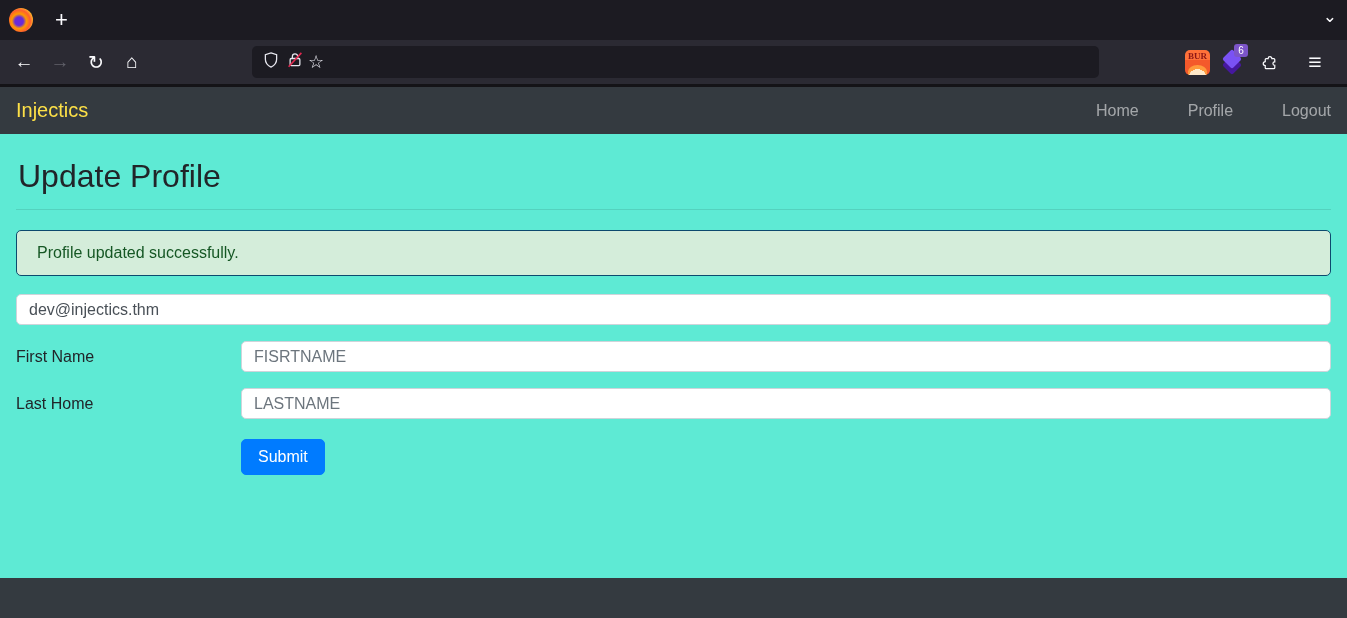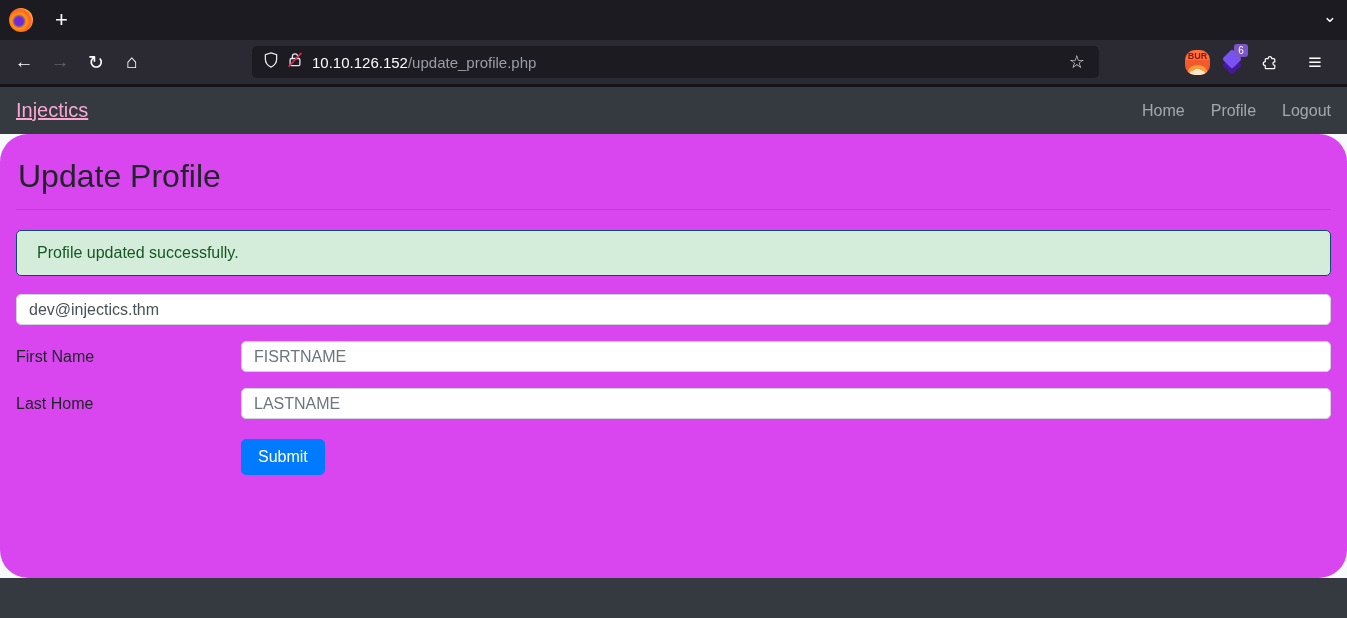--- a/index.html
+++ b/index.html
@@ -23,46 +23,46 @@
   .tb-icon.disabled { color:#62626b; }
   .urlbar { margin-left:100px; width:847px; height:32px; background:#1c1b22; border-radius:5px;
     display:flex; align-items:center; padding:0 10px; color:#fbfbfe; }
   .urlbar .sep { width:6px; }
   .url-text { font-size:15px; margin-left:8px; flex:1; white-space:nowrap; overflow:hidden; }
   .url-host { color:#fbfbfe; }
   .url-path { color:#9c9ca7; }
   .star-icon { color:#e8e8ef; font-size:18px; padding:0 4px; cursor:default; }
   .right-icons { margin-left:auto; display:flex; align-items:center; gap:9px; padding-right:4px; }
 
-  .ext-foxy { width:25px; height:25px; border-radius:10px; position:relative; overflow:hidden;
-    background:linear-gradient(#ff7139 0 40%, #f4592b 40% 100%); cursor:default; }
+  .ext-foxy { width:25px; height:25px; border-radius:5px; position:relative; overflow:hidden;
+    background:linear-gradient(#ff7139 0 40%, #f4592b 40% 100%); cursor:default;font-family:Liberation Serif, serif; }
   .ext-foxy .foxy-label { position:absolute; top:1px; left:0; right:0; text-align:center;
     font-size:9px; font-weight:bold; color:#8c1616; letter-spacing:0; }
   .ext-foxy::after { content:""; position:absolute; bottom:-3px; left:3px; width:19px; height:13px;
     border-radius:50% 50% 0 0; background:radial-gradient(circle at 50% 100%, #ffe9c9 0 55%, #ff9a3c 56% 100%); }
 
   .ext-layers { width:26px; height:26px; position:relative; cursor:default; }
   .ext-layers .diamond { position:absolute; left:6px; width:14px; height:14px; transform:rotate(45deg); border-radius:2px; }
   .ext-layers .d1 { top:3px; background:#7a52f4; }
   .ext-layers .d2 { top:9px; background:#46189e; }
   .ext-badge { position:absolute; top:-5px; right:-3px; min-width:14px; height:13px; background:#7c55c8;
     color:#fff; font-size:10px; line-height:13px; text-align:center; border-radius:3px; padding:0 2px; }
 
   .puzzle-icon svg { display:block; }
   .menu-icon { font-size:23px; }
 
   .chrome-gap { height:3px; background:#141317; flex:0 0 auto; }
 
   
   .site-nav { height:47px; background:#343a40; display:flex; align-items:center; padding:0 16px; flex:0 0 auto; }
-  .brand { color:#f9a8d4; font-size:20px; cursor:pointer;text-decoration:underline; }
+  .brand { color:#fde047; font-size:20px; cursor:pointer; }
   .nav-links { margin-left:auto; display:flex; gap:26px; }
-  .nav-links a { color:rgba(255,255,255,0.55); font-size:16px; text-decoration:none; cursor:pointer; }
+  .nav-links a { color:rgba(255,255,255,0.55); font-size:16px; text-decoration:none; cursor:pointer;margin-left:23px; }
 
-  .content { flex:1 1 auto; padding:0 16px; background:#d946ef;border-radius:28px; }
+  .content { flex:1 1 auto; padding:0 16px; background:#5eead4; }
   .page-title { color:#212529; font-size:32px; font-weight:500; margin:24px 2px 14px 2px; }
   .divider { border:none; border-top:1px solid rgba(0,0,0,0.1); margin:0 0 20px 0; }
   .alert-success { background:#d4edda; border:1px solid #0c4a6e; color:#155724; font-size:16px;
     padding:13px 20px; border-radius:5px; margin-bottom:18px; }
 
   .form-row { display:flex; align-items:center; margin-bottom:16px; }
   .form-label { width:225px; flex:0 0 225px; color:#212529; font-size:16px; }
   .form-input { flex:1; height:31px; background:#ffffff; border:1px solid #ced4da; border-radius:5px;
     padding:0 12px; font-size:16px; color:#495057; font-family:"Liberation Sans", sans-serif; }
   .form-input::placeholder { color:#6c757d; opacity:1; }
@@ -96,21 +96,20 @@
         </svg>
       </span>
       <span class="sep"></span>
       <span>
         <svg width="18" height="18" viewBox="0 0 24 24" fill="none">
           <rect x="5.5" y="10" width="13" height="9.5" rx="1.5" stroke="#e6e6ee" stroke-width="1.7"></rect>
           <path d="M8.5 10 V7.2 a3.5 3.5 0 0 1 7 0 V10" stroke="#e6e6ee" stroke-width="1.7"></path>
           <line x1="3.5" y1="21" x2="20.5" y2="2.5" stroke="#e22850" stroke-width="2.1"></line>
         </svg>
       </span>
-      <span class="url-text"><span class="url-host">10.10.126.152</span><span class="url-path">/update_profile.php</span></span>
       <span class="star-icon">☆</span>
     </div>
 
     <div class="right-icons">
       <div class="ext-foxy">
         <span class="foxy-label">BUR</span>
       </div>
       <div class="ext-layers">
         <span class="diamond d2"></span>
         <span class="diamond d1"></span>

